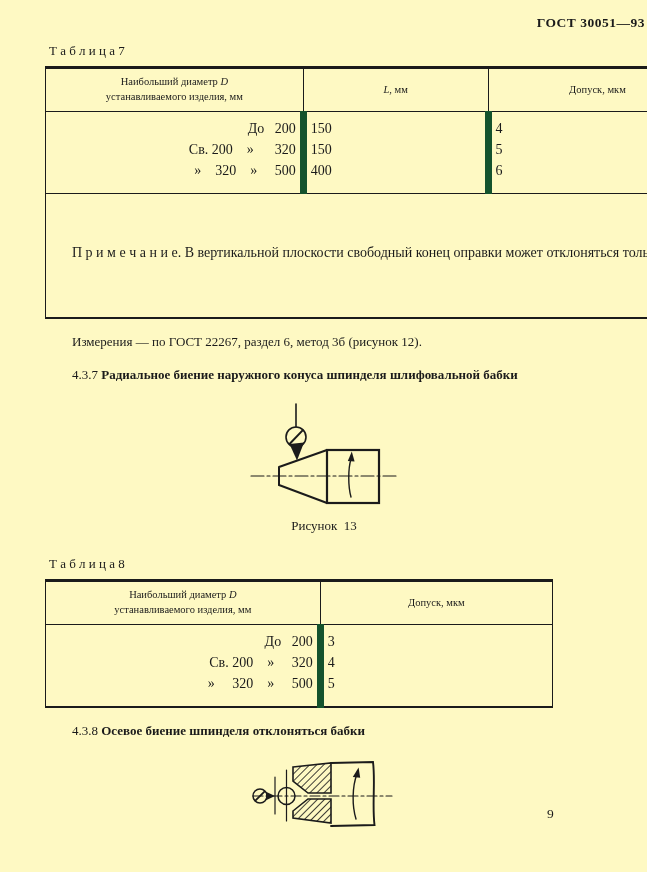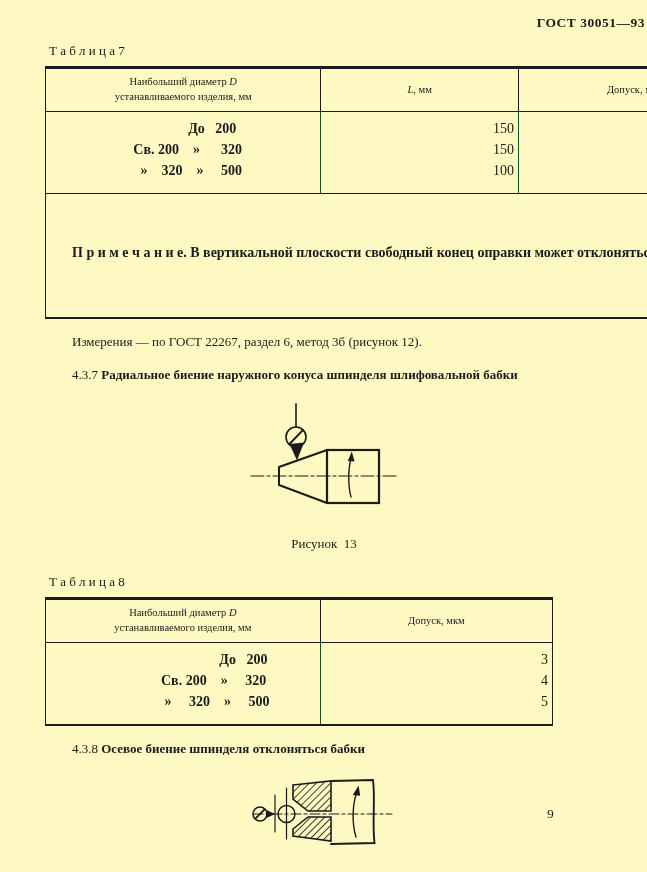--- a/index.html
+++ b/index.html
@@ -40,30 +40,29 @@
     vertical-align:middle;
     height:38px;
     border-bottom:1.3px solid #1b1b1b;
     border-left:1px solid #1b1b1b;
     padding:2px 4px;
   }
   table.gost-table th:first-child{border-left:none;}
   table.gost-table tbody td{
     font-size:14px;
     line-height:21px;
-    text-align:right;
-    border-left:1px solid #14532d;
+    text-align:left;
+    border-left:7px solid #14532d;
     padding:0 4px;
   }
   table.gost-table tbody td:first-child{
     border-left:none;
-    text-align:center;
+    text-align:right;
     white-space:pre;
     padding-left:6px;
-    font-weight:bold;
   }
   table.gost-table tbody tr:first-child td{padding-top:6px;}
   table.gost-table tbody tr:last-child td{padding-bottom:12px;}
   tr.note-row td{
     border-top:1.3px solid #1b1b1b;
     font-size:14px;
     line-height:19px;
     text-align:left;
     padding:5px 10px 9px 10px;
   }
@@ -77,21 +76,21 @@
     text-indent:27px;
   }
   p.body-text{margin-top:14px;}
   p.clause{margin-top:14px;font-weight:normal;}
   p.clause b{font-weight:bold;}
   .figure-wrap{text-align:center;margin-top:13px;}
   .figure-caption{
     font-size:13px;
     text-align:center;
     white-space:pre;
-    margin-top:19px;
+    margin-top:1px;
   }
   .t8-label{margin-top:22px;}
   .page-number{
     position:absolute;
     left:547px;top:806px;
     font-size:13.5px;
   }
   svg .ink{stroke:#1b1b1b;}
 </style>
 </head>
@@ -131,21 +130,21 @@
             <td>150</td>
             <td>4</td>
           </tr>
           <tr>
             <td>  Св. 200    »      320</td>
             <td>150</td>
             <td>5</td>
           </tr>
           <tr>
             <td>    »    320    »     500</td>
-            <td>100</td>
+            <td>400</td>
             <td>6</td>
           </tr>
         </tbody>
       <tbody>
         <tr class="note-row">
           <td colspan="3">
             <p class="note-para"><span class="note-label">П р и м е ч а н и е.</span> <span>В вертикальной плоскости свободный конец оправки может отклоняться только вверх.</span></p>
           </td>
         </tr>
       </tbody>

